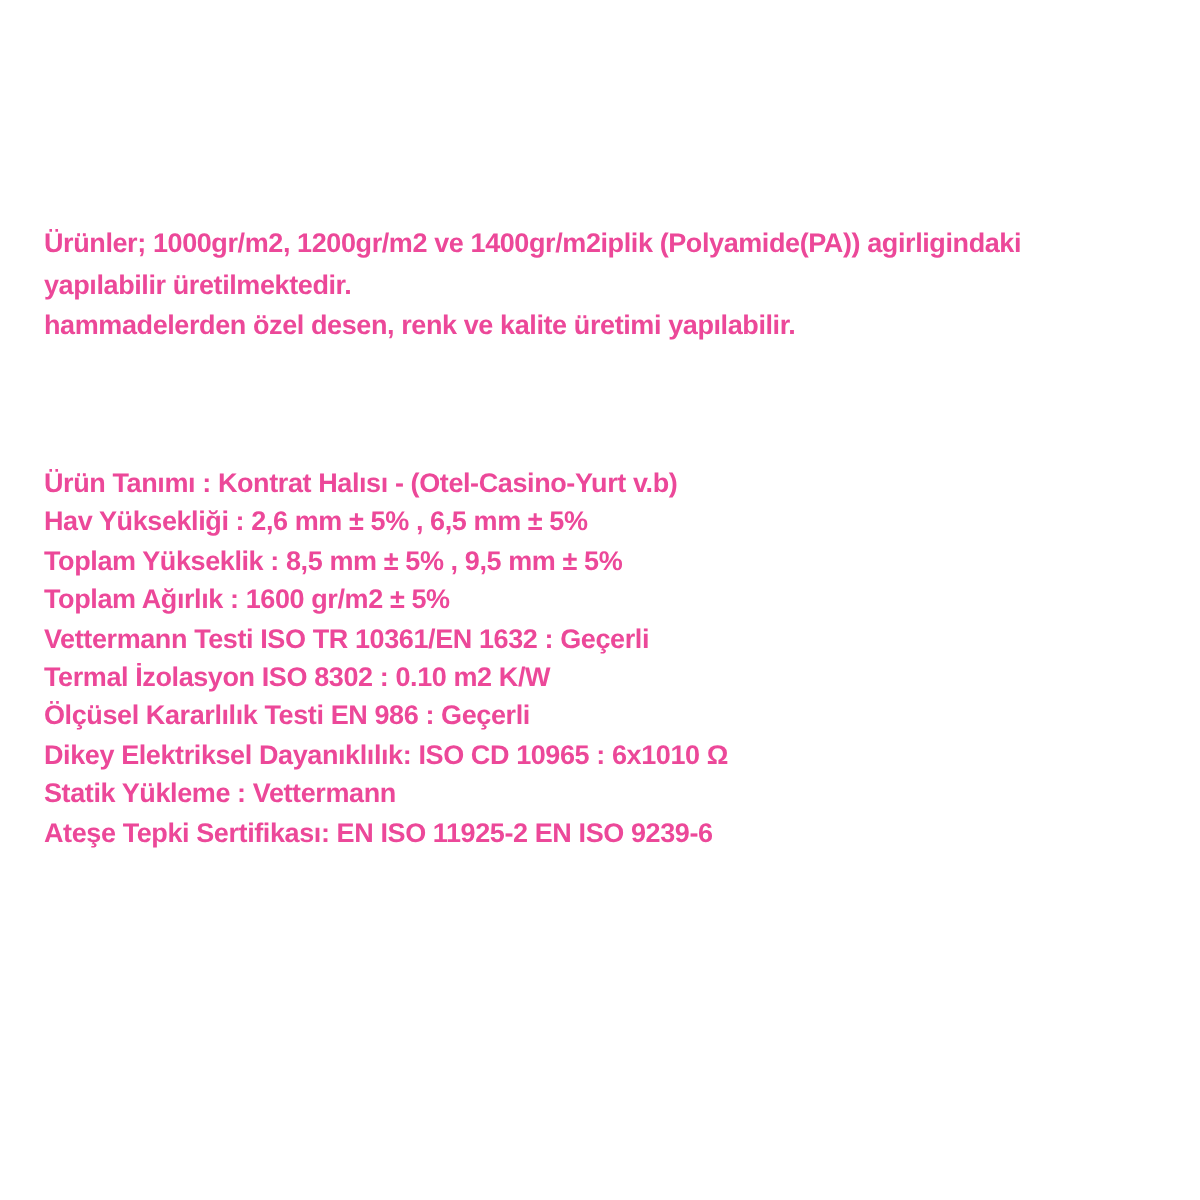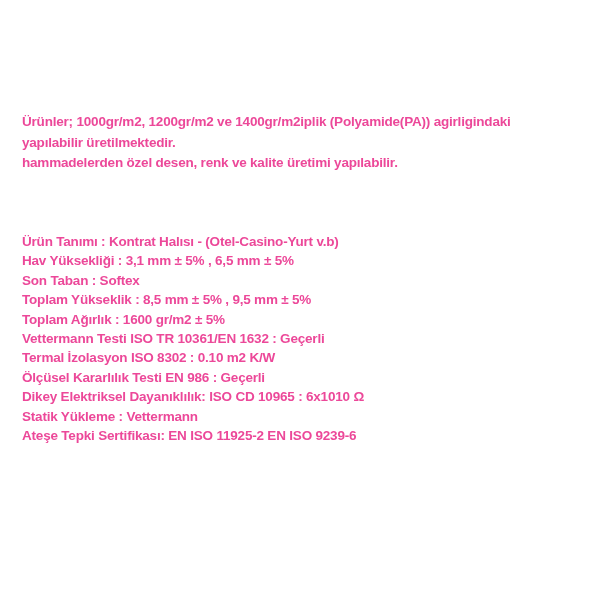--- a/index.html
+++ b/index.html
@@ -45,22 +45,21 @@
 <div class="sheet">
 
   <div class="textblock intro">
     <div class="line">Ürünler; 1000gr/m2, 1200gr/m2 ve 1400gr/m2iplik (Polyamide(PA)) agirligindaki</div>
     <div class="line">yapılabilir üretilmektedir.</div>
     <div class="line">hammadelerden özel desen, renk ve kalite üretimi yapılabilir.</div>
   </div>
 
   <div class="textblock specs">
     <div class="line">Ürün Tanımı : Kontrat Halısı - (Otel-Casino-Yurt v.b)</div>
-    <div class="line">Hav Yüksekliği : 3,1 mm ± 5% , 6,5 mm ± 5%</div>
-    <div class="line">Son Taban : Softex</div>
+    <div class="line">Hav Yüksekliği : 2,6 mm ± 5% , 6,5 mm ± 5%</div>
     <div class="line">Toplam Yükseklik : 8,5 mm ± 5% , 9,5 mm ± 5%</div>
     <div class="line">Toplam Ağırlık : 1600 gr/m2 ± 5%</div>
     <div class="line">Vettermann Testi ISO TR 10361/EN 1632 : Geçerli</div>
     <div class="line">Termal İzolasyon ISO 8302 : 0.10 m2 K/W</div>
     <div class="line">Ölçüsel Kararlılık Testi EN 986 : Geçerli</div>
     <div class="line">Dikey Elektriksel Dayanıklılık: ISO CD 10965 : 6x1010 Ω</div>
     <div class="line">Statik Yükleme : Vettermann</div>
     <div class="line">Ateşe Tepki Sertifikası: EN ISO 11925-2 EN ISO 9239-6</div>
   </div>
 

